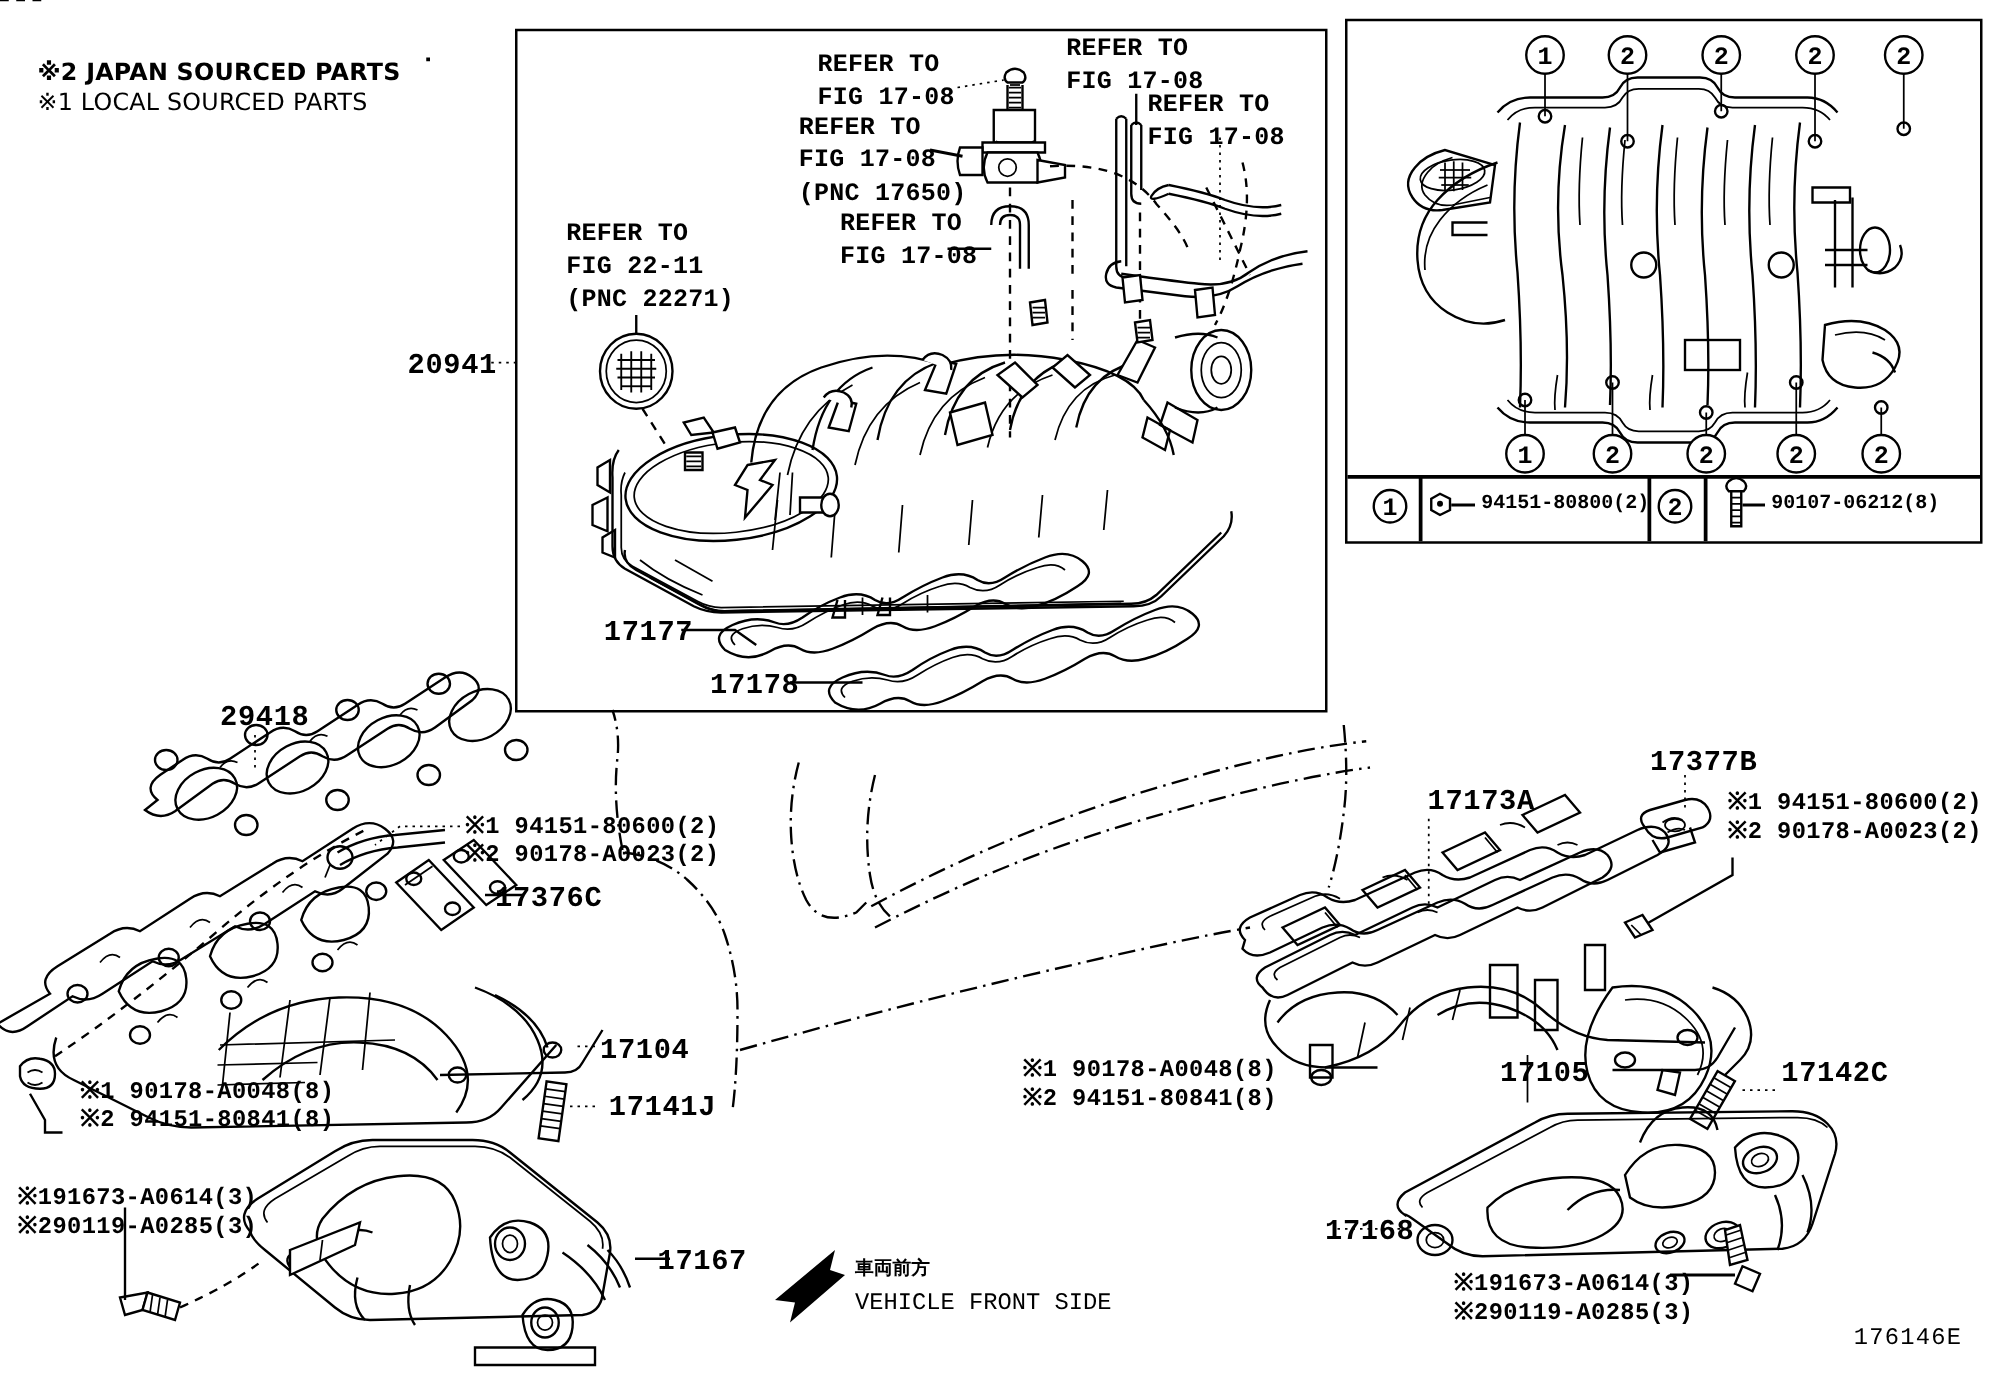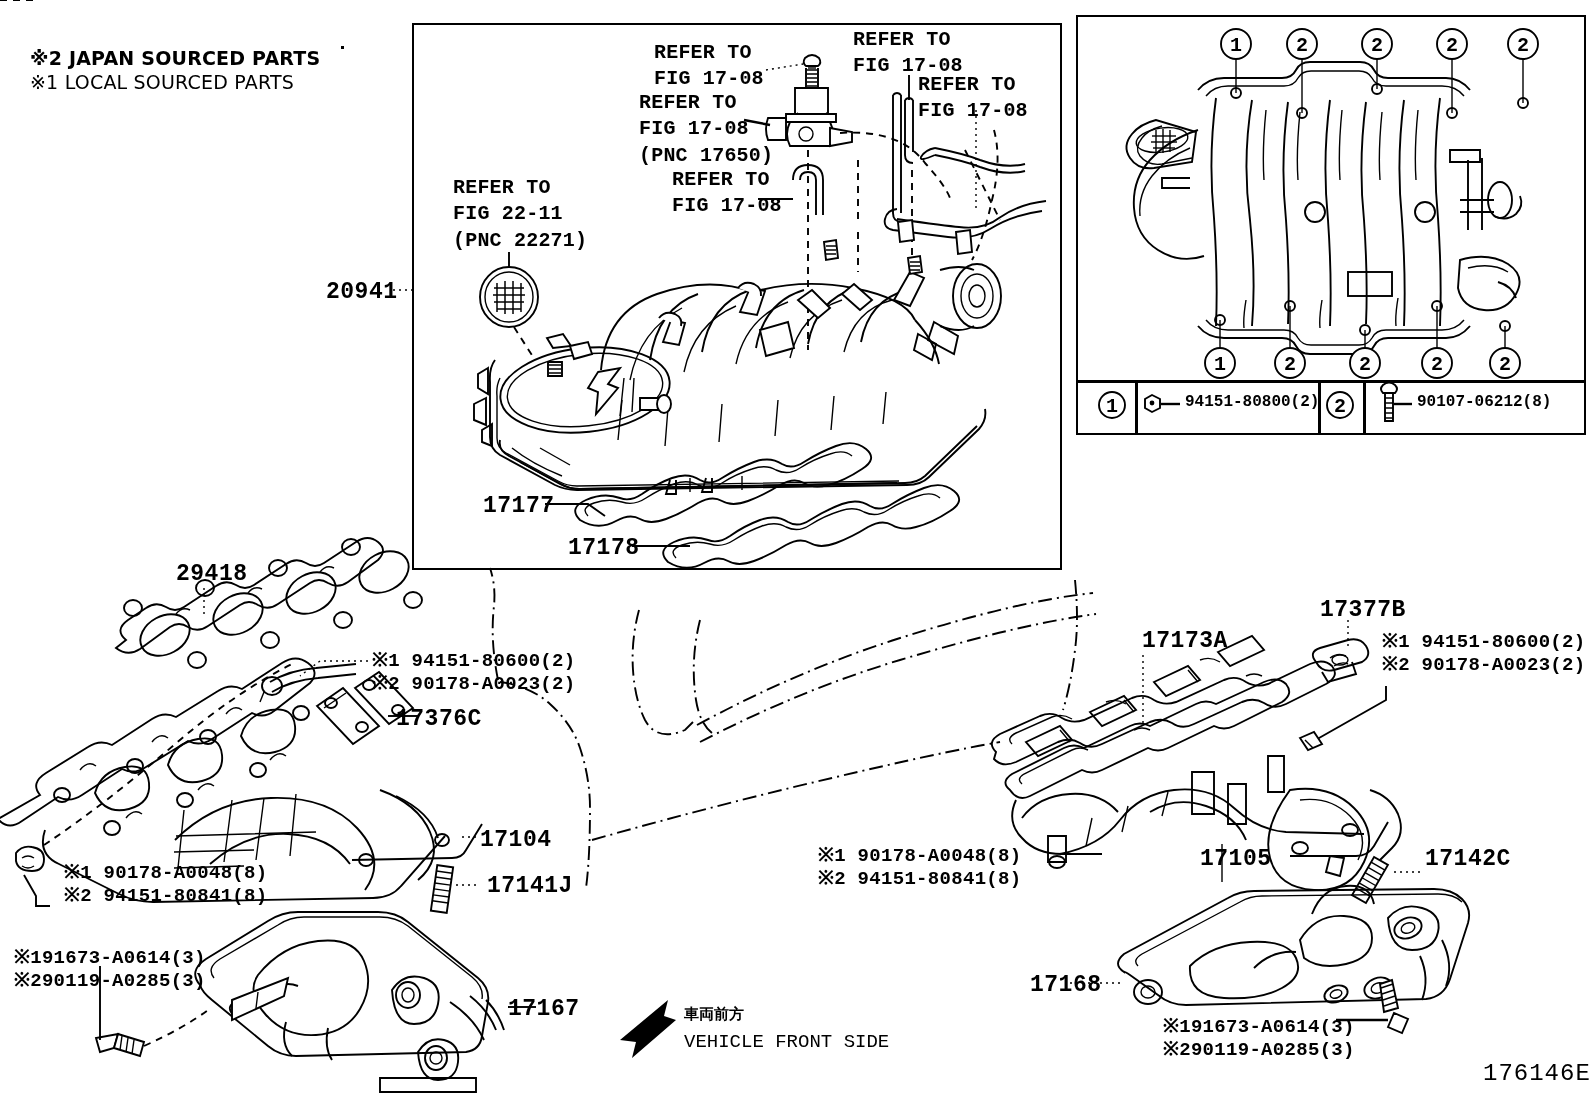--- a/index.html
+++ b/index.html
@@ -6,21 +6,21 @@
   body{width:1592px;height:1099px;position:relative;overflow:hidden;
        font-family:"Liberation Mono","DejaVu Sans Mono",monospace;color:#000;}
   #root{position:absolute;inset:0;}
   .abs{position:absolute;}
   .lbl{font-family:"Liberation Mono","DejaVu Sans Mono",monospace;font-weight:bold;white-space:pre;line-height:1.22;}
   .pn{font-size:23px;letter-spacing:.5px;}
   .pn-sm{font-size:19px;letter-spacing:.3px;}
   .refer{font-size:20px;letter-spacing:.2px;line-height:1.32;}
   .note{font-family:"DejaVu Sans","Liberation Sans",sans-serif;font-size:19px;font-weight:normal;letter-spacing:.2px;line-height:1.35;white-space:pre;}
   .tbl{font-size:16px;}
-  .figid{font-size:24px;letter-spacing:1px;font-weight:normal;}
+  .figid{font-size:19px;letter-spacing:1px;font-weight:normal;}
   .vfs{font-size:19px;line-height:1.25;white-space:pre;font-weight:normal;}
   .jp{font-family:"DejaVu Sans",sans-serif;font-size:15px;}
   .box{position:absolute;border:2.5px solid #000;box-sizing:border-box;}
   svg{position:absolute;top:0;left:0;overflow:visible;}
   .s{fill:none;stroke:#000;}
   .w1{stroke-width:1.4;}
   .w12{stroke-width:1.9;}
   .w2{stroke-width:2.4;}
   .dash{stroke-dasharray:7 6;}
   .dot{stroke-dasharray:2 4;}
@@ -588,31 +588,31 @@
   <div class="abs lbl pn" style="left:176px;top:560px;">29418</div>
   <div class="abs lbl pn-sm" style="left:372px;top:650px;">※1 94151-80600(2)
 ※2 90178-A0023(2)</div>
   <div class="abs lbl pn" style="left:396px;top:705px;">17376C</div>
   <div class="abs lbl pn" style="left:480px;top:826px;">17104</div>
   <div class="abs lbl pn" style="left:487px;top:872px;">17141J</div>
   <div class="abs lbl pn-sm" style="left:64px;top:862px;">※1 90178-A0048(8)
 ※2 94151-80841(8)</div>
   <div class="abs lbl pn-sm" style="left:14px;top:947px;">※191673-A0614(3)
 ※290119-A0285(3)</div>
-  <div class="abs lbl pn" style="left:508px;top:995px;">17167</div>
+  <div class="abs lbl pn" style="left:526px;top:995px;">17167</div>
 
   <div class="abs lbl pn" style="left:1142px;top:627px;">17173A</div>
   <div class="abs lbl pn" style="left:1320px;top:596px;">17377B</div>
   <div class="abs lbl pn-sm" style="left:1382px;top:631px;">※1 94151-80600(2)
 ※2 90178-A0023(2)</div>
   <div class="abs lbl pn-sm" style="left:818px;top:845px;">※1 90178-A0048(8)
 ※2 94151-80841(8)</div>
   <div class="abs lbl pn" style="left:1200px;top:845px;">17105</div>
   <div class="abs lbl pn" style="left:1425px;top:845px;">17142C</div>
-  <div class="abs lbl pn" style="left:1030px;top:971px;">17168</div>
+  <div class="abs lbl pn" style="left:1060px;top:971px;">17168</div>
   <div class="abs lbl pn-sm" style="left:1163px;top:1016px;">※191673-A0614(3)
 ※290119-A0285(3)</div>
 
   <div class="abs lbl jp" style="left:684px;top:1005px;">車両前方</div>
   <div class="abs lbl vfs" style="left:684px;top:1031px;">VEHICLE FRONT SIDE</div>
 
   <div class="abs lbl figid" style="left:1483px;top:1059px;">176146E</div>
 
 </div>
 

